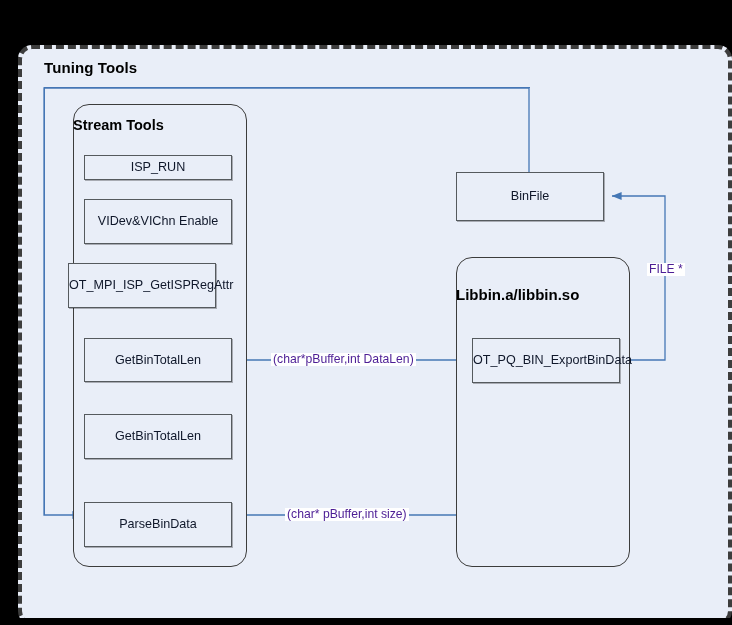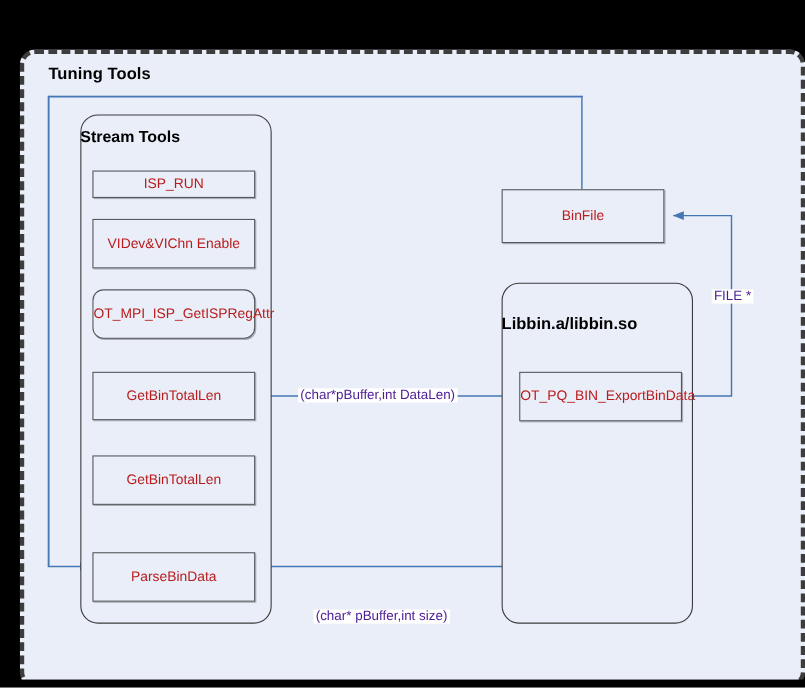--- a/index.html
+++ b/index.html
@@ -69,21 +69,21 @@
   .node {
     position: absolute;
     background: #e9eef8;
     border: 1.6px solid #555a5e;
     box-sizing: border-box;
     display: flex;
     align-items: center;
     justify-content: center;
     text-align: center;
     font-size: 12.6px;
-    color: #b91c1c;
+    color: #0f172a;
     line-height: 1.35;
     box-shadow: 1px 1px 0 rgba(0,0,0,0.28);
   }
   .node span { display: block; width: 100%; padding: 0 2px; }
   
   .edge-label {
     position: absolute;
     background: #ffffff;
     font-size: 12.2px;
     color: #4c1d95;
@@ -142,21 +142,21 @@
   <div class="group-title" style="left:456px; top:286px; width:174px; font-size:15px;">Libbin.a/libbin.so</div>
 
   <div class="node" style="left:84px; top:155px; width:148px; height:25px;">
     <span>ISP_RUN</span>
   </div>
 
   <div class="node" style="left:84px; top:199px; width:148px; height:45px;">
     <span>VIDev&amp;VIChn Enable</span>
   </div>
 
-  <div class="node" style="left:84px; top:263px; width:148px; height:45px;border-radius:10px;">
+  <div class="node" style="left:68px; top:263px; width:148px; height:45px;">
     <span>OT_MPI_ISP_GetISPRegAttr</span>
   </div>
 
   <div class="node" style="left:84px; top:338px; width:148px; height:44px;">
     <span>GetBinTotalLen</span>
   </div>
 
   <div class="node" style="left:84px; top:414px; width:148px; height:45px;">
     <span>GetBinTotalLen</span>
   </div>
@@ -168,16 +168,16 @@
   <div class="node" style="left:456px; top:172px; width:148px; height:49px;">
     <span>BinFile</span>
   </div>
 
   <div class="node" style="left:472px; top:338px; width:148px; height:45px;">
     <span>OT_PQ_BIN_ExportBinData</span>
   </div>
 
 
   <div class="edge-label" style="left:271px; top:353px;">(char*pBuffer,int DataLen)</div>
-  <div class="edge-label" style="left:285px; top:508px;margin-top:46px;">(char* pBuffer,int size)</div>
+  <div class="edge-label" style="left:285px; top:508px;">(char* pBuffer,int size)</div>
   <div class="edge-label" style="left:647px; top:263px;">FILE *</div>
 
 </div>
 
 </body></html>

